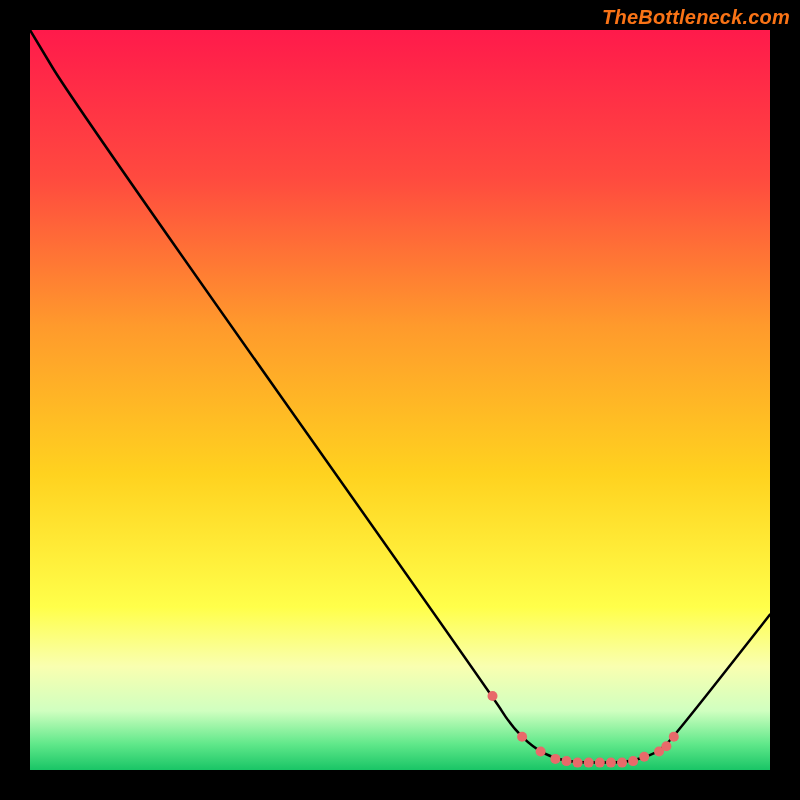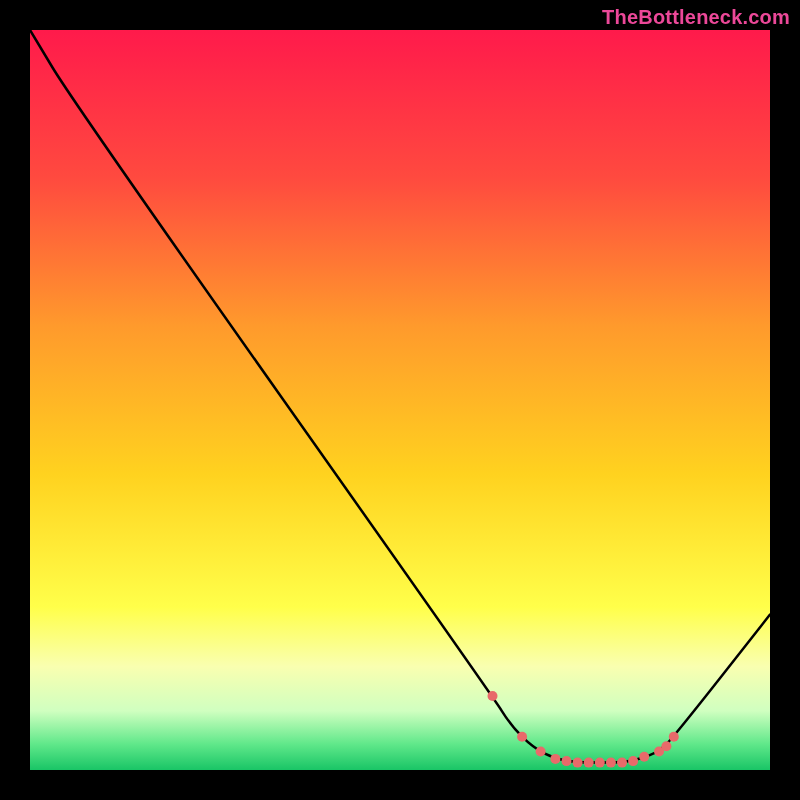--- a/index.html
+++ b/index.html
@@ -25,22 +25,23 @@
   }
   svg {
     display: block;
   }
   .watermark {
     position: absolute;
     top: 6px;
     right: 10px;
     font-size: 20px;
     font-weight: 600;
-    color: #ec4899;
+    color: #f97316;
     letter-spacing: 0.2px;
+    font-style: italic;
   }
 </style>
 </head>
 <body>
 
 <div class="stage">
   <div class="plot-area">
     <svg id="chart-svg" width="740" height="740" viewBox="0 0 740 740">
         <defs>
           <linearGradient id="bg-grad" x1="0" y1="0" x2="0" y2="1">

